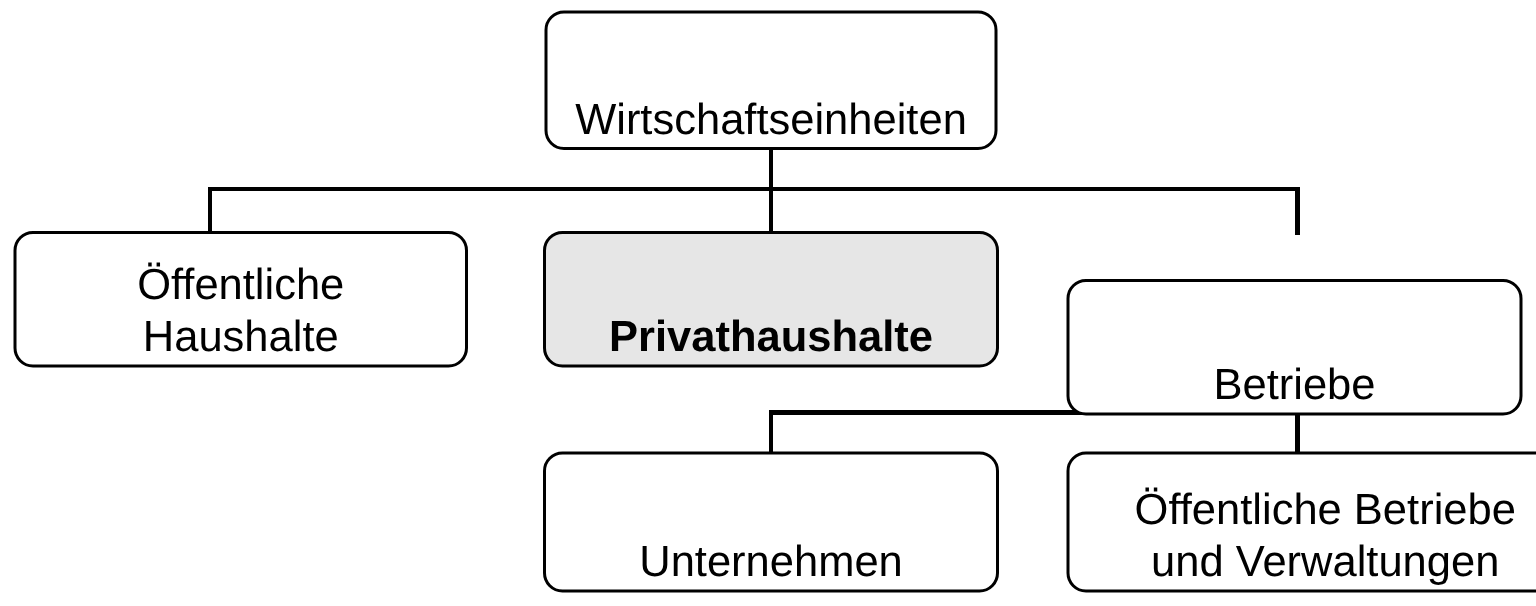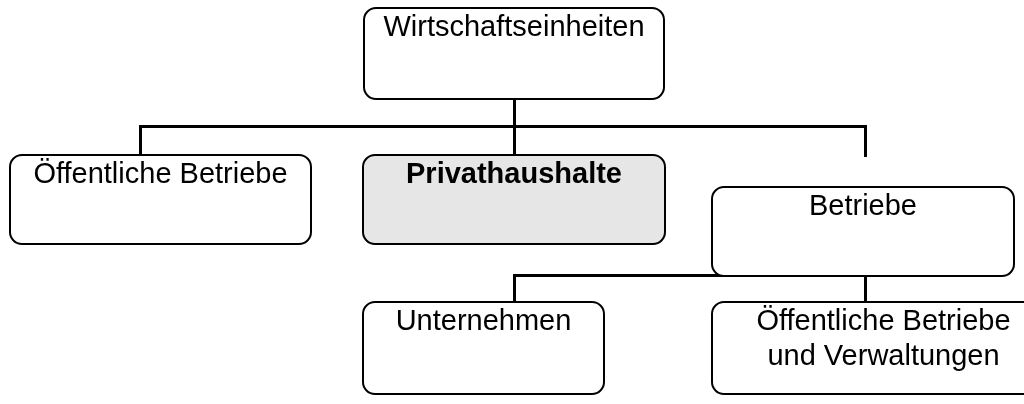--- a/index.html
+++ b/index.html
@@ -22,33 +22,33 @@
     width: 1024px;
     height: 404px;
   }
   .node {
     position: absolute;
     box-sizing: border-box;
     border: 2px solid #000000;
     border-radius: 13px;
     background: #ffffff;
     display: flex;
-    align-items: flex-start;
+    align-items: flex-end;
     justify-content: center;
     text-align: center;
     font-size: 29px;
     line-height: 1.2;
     color: #000000;
     padding: 0 20px;
   }
   .node-root        { left: 363px; top: 7px;   width: 302px; height: 93px; }
   .node-oh          { left: 9px;   top: 154px; width: 303px; height: 91px; }
   .node-ph          { left: 362px; top: 154px; width: 304px; height: 91px; }
   .node-bt          { left: 711px; top: 154px; width: 304px; height: 91px; margin-top: 32px; }
-  .node-un          { left: 362px; top: 301px; width: 243px; height: 94px; }
+  .node-un          { left: 362px; top: 301px; width: 304px; height: 94px; }
   .node-ob          { left: 711px; top: 301px; width: 345px; height: 94px; }
 </style>
 </head>
 <body>
 
 <div class="canvas">
 
   <svg class="connectors" viewBox="0 0 1024 404" shape-rendering="crispEdges" stroke="#000000" stroke-width="3" stroke-linecap="square">
 
     <line x1="514" y1="99" x2="514" y2="155"></line>
@@ -64,21 +64,21 @@
     <line x1="514" y1="275" x2="865" y2="275"></line>
 
     <line x1="514" y1="275" x2="514" y2="302"></line>
   </svg>
 
   <div class="node node-root" style="background-color: rgb(255, 255, 255);">
     <span>Wirtschaftseinheiten</span>
   </div>
 
   <div class="node node-oh" style="background-color: rgb(255, 255, 255);">
-    <span>Öffentliche Betriebe</span>
+    <span>Öffentliche Haushalte</span>
   </div>
 
   <div class="node node-ph" style="background-color: rgb(230, 230, 230); font-weight: bold;">
     <span>Privathaushalte</span>
   </div>
 
   <div class="node node-bt" style="background-color: rgb(255, 255, 255);">
     <span>Betriebe</span>
   </div>
 

